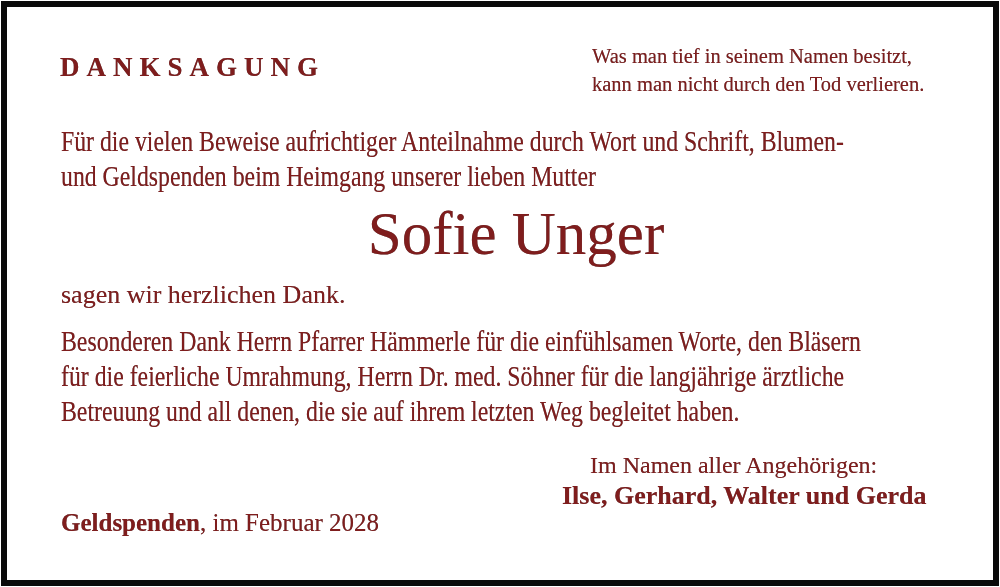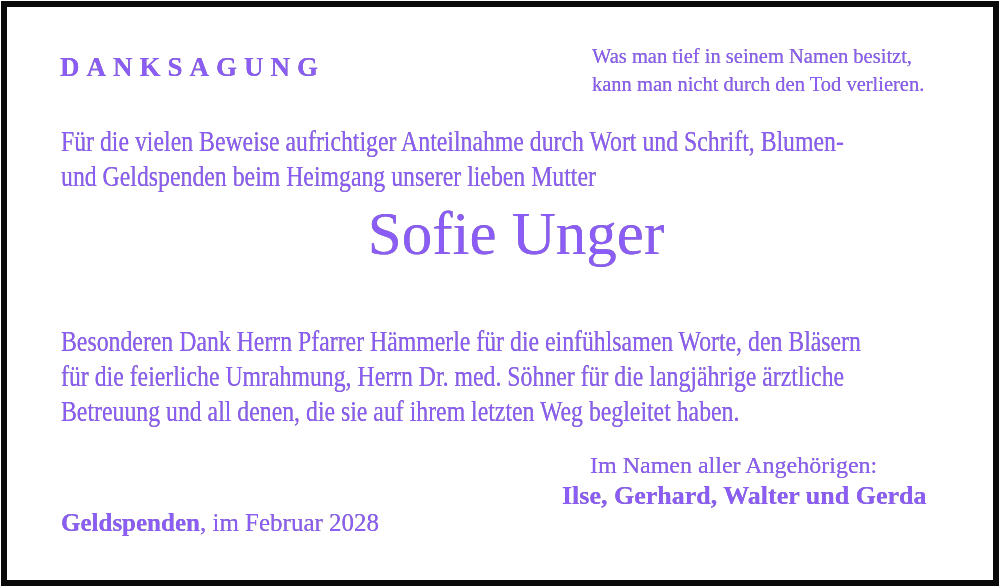--- a/index.html
+++ b/index.html
@@ -7,21 +7,21 @@
     padding: 0;
     background: #ffffff;
   }
   .canvas {
     position: relative;
     width: 1000px;
     height: 587px;
     background: #ffffff;
     overflow: hidden;
     font-family: "Liberation Serif", serif;
-    color: #8b5cf6;
+    color: #7f1d1d;
   }
   .frame {
     position: absolute;
     inset: 1px;
     border: 6px solid #0a0a0a;
     pointer-events: none;
   }
   .title {
     position: absolute;
     left: 60px;
@@ -115,20 +115,21 @@
     <div>kann man nicht durch den Tod verlieren.</div>
   </div>
 
   <div class="para intro">
     <div>Für die vielen Beweise aufrichtiger Anteilnahme durch Wort und Schrift, Blumen-</div>
     <div>und Geldspenden beim Heimgang unserer lieben Mutter</div>
   </div>
 
   <div class="deceased-name">Sofie Unger</div>
 
+  <div class="thanks-line">sagen wir herzlichen Dank.</div>
 
   <div class="para special">
     <div>Besonderen Dank Herrn Pfarrer Hämmerle für die einfühlsamen Worte, den Bläsern</div>
     <div>für die feierliche Umrahmung, Herrn Dr. med. Söhner für die langjährige ärztliche</div>
     <div>Betreuung und all denen, die sie auf ihrem letzten Weg begleitet haben.</div>
   </div>
 
   <div class="closing">
     <div class="in-name-of">Im Namen aller Angehörigen:</div>
     <div class="family-names">Ilse, Gerhard, Walter und Gerda</div>

